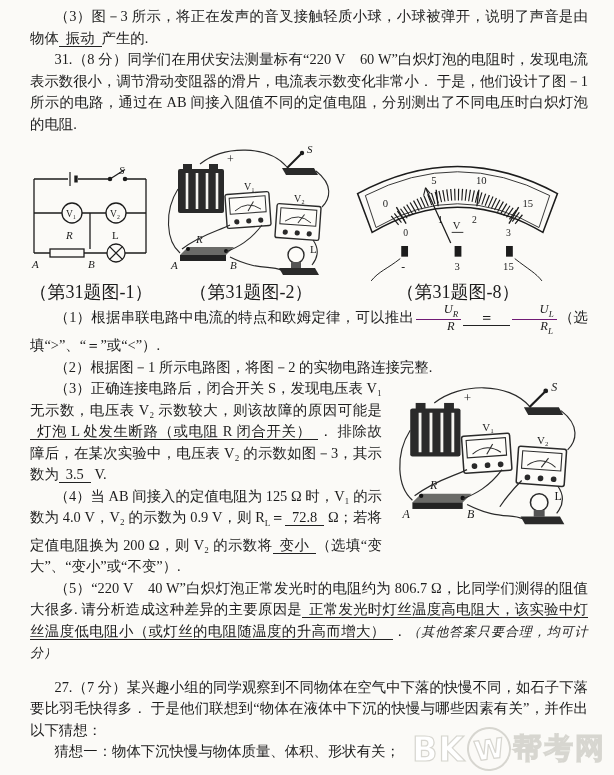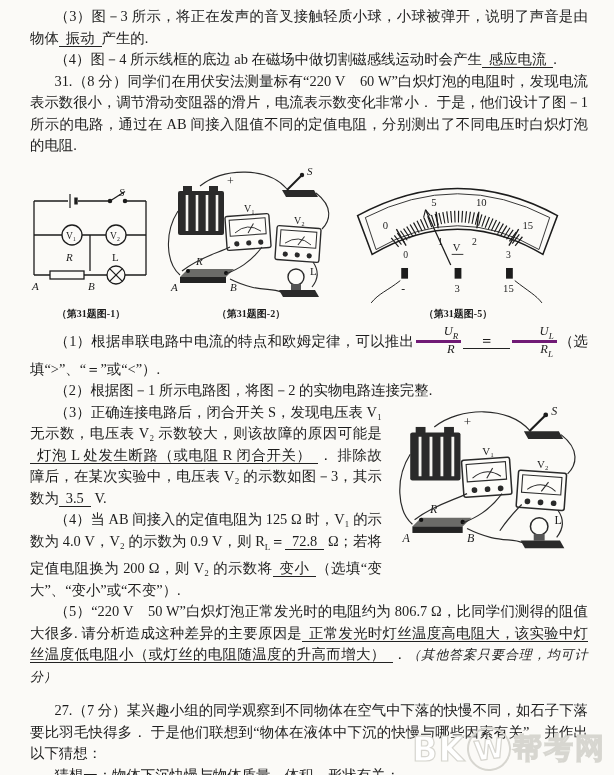--- a/index.html
+++ b/index.html
@@ -10,25 +10,25 @@
     color:#1c1c1c;
   }
   .page{position:relative;width:614px;height:775px;overflow:hidden;}
   .content{padding:6px 26px 0 30px;font-size:14.4px;line-height:21.5px;}
   .para{margin:0;text-align:justify;text-indent:1.7em;}
   .ans{border-bottom:1.4px solid #222;padding:0 7px;}
   .ans.eq{padding:0 16px;}
   sub{font-size:9px;}
   .note{font-size:13px;font-style:italic;letter-spacing:.5px;}
   .frac{display:inline-block;vertical-align:-8px;text-align:center;line-height:1.02;font-size:12.5px;font-style:italic;margin:0 2px;}
-  .frac .fnum{display:block;border-bottom:3px solid #701a75;padding:0 3px;}
+  .frac .fnum{display:block;border-bottom:1px solid #701a75;padding:0 3px;}
   .frac .fden{display:block;padding:0 3px;}
   .figrow{display:flex;align-items:flex-end;justify-content:flex-start;gap:8px;margin:4px 0 2px -6px;height:162px;}
   .figbox{display:flex;flex-direction:column;align-items:center;}
-  .figcap{font-size:10px;line-height:18px;white-space:nowrap;font-weight:bold;}
+  .figcap{font-size:18px;line-height:18px;white-space:nowrap;}
   .ansfig{float:right;width:196px;margin:2px 0 4px 10px;display:flex;flex-direction:column;align-items:center;}
   svg{display:block;}
   svg text{font-family:"Liberation Serif","DejaVu Serif",serif;fill:#1c1c1c;}
   .clr{clear:right;}
   .spacer{height:13px;}
   .watermark{
     position:absolute;right:8px;bottom:4px;
     display:flex;align-items:center;gap:1px;
     font-family:"DejaVu Sans",sans-serif;font-weight:bold;
     color:#ffffff;-webkit-text-stroke:1.2px #d7d6d0;
@@ -43,21 +43,20 @@
   }
 </style>
 </head>
 <body>
 
 <div class="page">
   <div class="content">
 
     <p class="para"><span>（3）图－3 所示，将正在发声的音叉接触轻质小球，小球被弹开，说明了声音是由物体</span><span class="ans">振动</span><span>产生的.</span></p>
 
-    <p class="para"><span>（4）图－4 所示线框的底边 ab 在磁场中做切割磁感线运动时会产生</span><span class="ans">感应电流</span><span>.</span></p>
 
     <p class="para">31.（8 分）同学们在用伏安法测量标有“220 V　60 W”白炽灯泡的电阻时，发现电流表示数很小，调节滑动变阻器的滑片，电流表示数变化非常小． 于是，他们设计了图－1 所示的电路，通过在 AB 间接入阻值不同的定值电阻，分别测出了不同电压时白炽灯泡的电阻.</p>
 
     <div class="figrow">
 
       <div class="figbox">
         <svg width="134" height="118" viewBox="0 0 134 118">
           <g stroke="#1c1c1c" stroke-width="1.3" fill="none">
             <path d="M10,14 H44 M54,14 H84 M102,14 H122"></path>
             <path d="M10,14 V88 M122,14 V88"></path>
@@ -173,21 +172,21 @@
           <rect x="114" y="106" width="7" height="11" fill="#1c1c1c"></rect>
           <rect x="167" y="106" width="7" height="11" fill="#1c1c1c"></rect>
           <text x="59" y="131" font-size="12">-</text>
           <text x="114" y="131" font-size="11">3</text>
           <text x="164" y="131" font-size="11">15</text>
           <g stroke="#1c1c1c" stroke-width="1" fill="none">
             <path d="M58,119 C44,130 36,132 28,142"></path>
             <path d="M176,119 C190,130 198,134 204,142"></path>
           </g>
         </svg>
-        <div class="figcap">（第31题图-5）</div>
+        <div class="figcap">（第31题图-8）</div>
       </div>
     </div>
 
     <p class="para"><span>（1）根据串联电路中电流的特点和欧姆定律，可以推出</span><span class="frac"><span class="fnum"><span>U</span><sub>R</sub></span><span class="fden">R</span></span><span class="ans eq">＝</span><span class="frac"><span class="fnum"><span>U</span><sub>L</sub></span><span class="fden"><span>R</span><sub>L</sub></span></span><span>（选填“&gt;”、“＝”或“&lt;”）.</span></p>
 
     <p class="para">（2）根据图－1 所示电路图，将图－2 的实物电路连接完整.</p>
 
     <div class="ansfig">
       <svg width="186" height="153" viewBox="0 0 170 140">
         <g>
@@ -248,21 +247,21 @@
           <path d="M146,122 C154,112 152,104 147,97"></path>
           <path d="M114,92 C104,102 98,110 94,116"></path>
         </g>
       </svg>
     </div>
 
     <p class="para"><span>（3）正确连接电路后，闭合开关 S，发现电压表 V₁ 无示数，电压表 V₂ 示数较大，则该故障的原因可能是</span><span class="ans">灯泡 L 处发生断路（或电阻 R 闭合开关）</span><span>． 排除故障后，在某次实验中，电压表 V₂ 的示数如图－3，其示数为</span><span class="ans">3.5</span> <span>V.</span></p>
 
     <p class="para"><span>（4）当 AB 间接入的定值电阻为 125 Ω 时，V₁ 的示数为 4.0 V，V₂ 的示数为 0.9 V，则 R</span><sub>L</sub><span>＝</span><span class="ans">72.8</span> <span>Ω；若将定值电阻换为 200 Ω，则 V₂ 的示数将</span><span class="ans">变小</span><span>（选填“变大”、“变小”或“不变”）.</span></p>
 
-    <p class="para clr"><span>（5）“220 V　50 W”白炽灯泡正常发光时的电阻约为 806.7 Ω，比同学们测得的阻值大很多. 请分析造成这种差异的主要原因是</span><span class="ans">正常发光时灯丝温度高电阻大，该实验中灯丝温度低电阻小（或灯丝的电阻随温度的升高而增大）</span><span>．</span><span class="note">（其他答案只要合理，均可计分）</span></p>
+    <p class="para clr"><span>（5）“220 V　40 W”白炽灯泡正常发光时的电阻约为 806.7 Ω，比同学们测得的阻值大很多. 请分析造成这种差异的主要原因是</span><span class="ans">正常发光时灯丝温度高电阻大，该实验中灯丝温度低电阻小（或灯丝的电阻随温度的升高而增大）</span><span>．</span><span class="note">（其他答案只要合理，均可计分）</span></p>
 
     <div class="spacer"></div>
 
     <p class="para">27.（7 分）某兴趣小组的同学观察到不同物体在空气中下落的快慢不同，如石子下落要比羽毛快得多． 于是他们联想到“物体在液体中下沉的快慢与哪些因素有关”，并作出以下猜想：</p>
     <p class="para">猜想一：物体下沉快慢与物体质量、体积、形状有关；</p>
 
   </div>
 
   <div class="watermark">
     <span class="wm-txt">BK</span>

